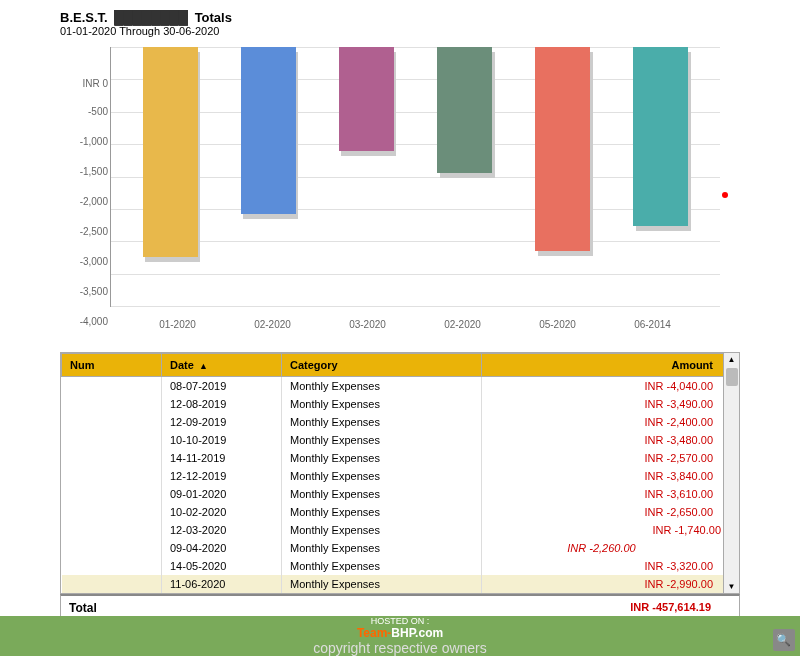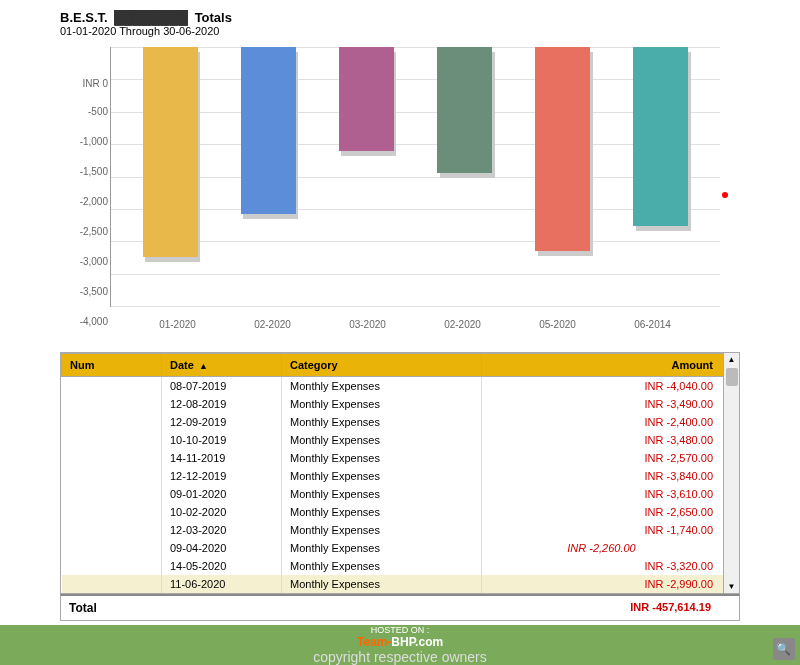--- a/index.html
+++ b/index.html
@@ -181,21 +181,21 @@
           <tr>
             <td style="border-right: 1px solid rgb(221, 221, 221);"></td>
             <td style="border-right: 1px solid rgb(221, 221, 221);">10-02-2020</td>
             <td style="border-right: 1px solid rgb(221, 221, 221);">Monthly Expenses</td>
             <td style="text-align: right; color: rgb(204, 0, 0); padding-right: 25px;">INR -2,650.00</td>
           </tr>
           <tr>
             <td style="border-right: 1px solid rgb(221, 221, 221);"></td>
             <td style="border-right: 1px solid rgb(221, 221, 221);">12-03-2020</td>
             <td style="border-right: 1px solid rgb(221, 221, 221);">Monthly Expenses</td>
-            <td style="text-align: right; color: rgb(204, 0, 0); padding-right: 25px;">INR -1,740.00</td>
+            <td style="text-align: right; color: rgb(204, 0, 0); padding-right: 17px;">INR -1,740.00</td>
           </tr>
           <tr>
             <td style="border-right: 1px solid rgb(221, 221, 221);"></td>
             <td style="border-right: 1px solid rgb(221, 221, 221);">09-04-2020</td>
             <td style="border-right: 1px solid rgb(221, 221, 221);">Monthly Expenses</td>
             <td style="text-align: center; color: rgb(204, 0, 0); padding-right: 25px; font-style: italic;">INR -2,260.00</td>
           </tr>
           <tr>
             <td style="border-right: 1px solid rgb(221, 221, 221);"></td>
             <td style="border-right: 1px solid rgb(221, 221, 221);">14-05-2020</td>
@@ -216,21 +216,21 @@
       <div style="width:12px; height:18px; background:#bbb; border-radius:2px; margin-top:2px;"></div>
       <span style="font-size:8px; padding:2px; position:absolute; bottom:0;">▼</span>
     </div>
   </div>
 
   <div style="margin: 0 60px; display:flex; justify-content:space-between; padding:5px 8px; border:1px solid #aaa; border-top:2px solid #888; background:#fff;">
     <span style="font-weight:bold; font-size:12px;">Total</span>
     <span style="font-weight:bold; font-size:11px; color:#cc0000; padding-right:20px;">INR -457,614.19</span>
   </div>
 
-  <div class="footer" style="position:fixed; bottom:0; left:0; right:0; height:40px; background:#7aaa5a; display:flex; flex-direction:column; justify-content:center; padding:12px 10px;">
+  <div class="footer" style="position:fixed; bottom:9px; left:0; right:0; height:40px; background:#7aaa5a; display:flex; flex-direction:column; justify-content:center; padding:12px 10px;">
     <span style="font-size:9px; color:#fff;">HOSTED ON :</span>
     <span style="font-size:12px; color:#fff; font-weight:bold;">
       <span style="color:#ff6600;">Team-</span><span>BHP.com</span>
     </span>
     <span style="font-size:14px; color:#ddd;">copyright respective owners</span>
     <div style="position:absolute; right:5px; bottom:5px; width:22px; height:22px; background:#888; border-radius:2px; display:flex; align-items:center; justify-content:center; cursor:pointer;">
       <span style="color:#fff; font-size:12px;">🔍</span>
     </div>
   </div>
 </div>

